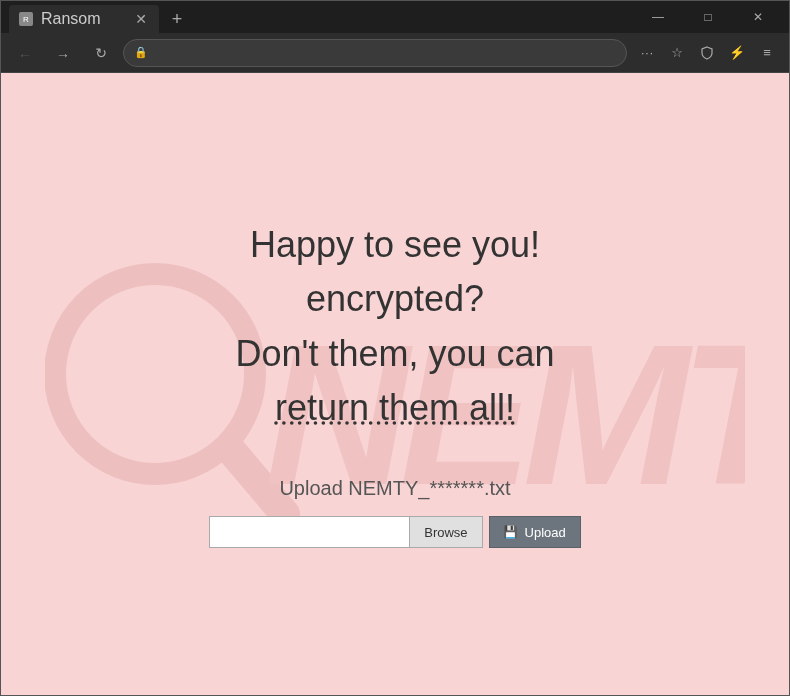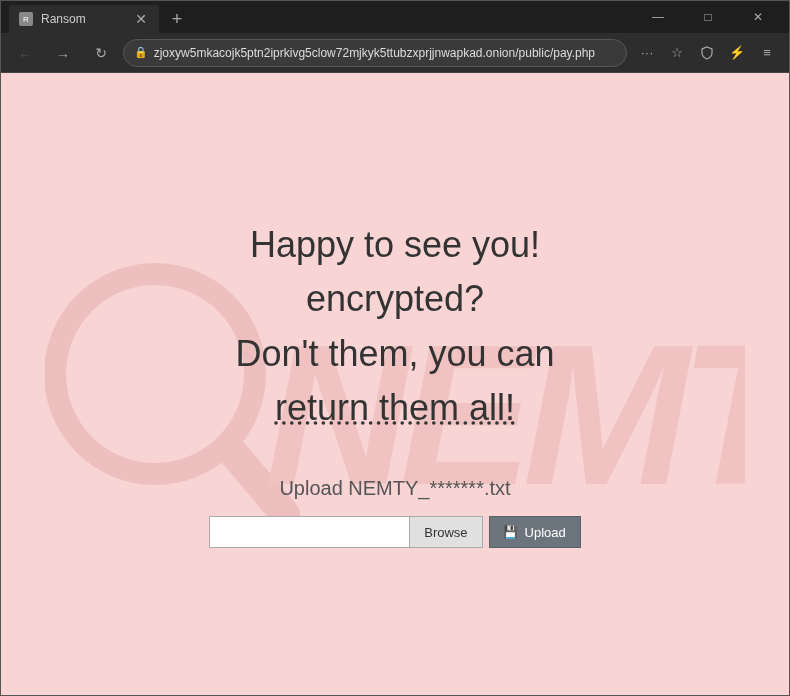--- a/index.html
+++ b/index.html
@@ -46,21 +46,21 @@
       width: 14px;
       height: 14px;
       background: #888;
       border-radius: 2px;
       font-size: 8px;
       display: flex;
       align-items: center;
       justify-content: center;
       color: #fff;
     }
-    .tab-title { flex: 1; font-size: 12px; }
+    .tab-title { flex: 1; font-size: 16px; }
     .tab-close {
       font-size: 14px;
       color: #aaa;
       cursor: pointer;
       padding: 0 2px;
     }
     .new-tab-btn {
       width: 28px;
       height: 28px;
       display: flex;
@@ -276,21 +276,20 @@
       <div class="win-btn close">✕</div>
     </div>
   </div>
 
   <div class="nav-bar">
     <div class="nav-btn disabled">←</div>
     <div class="nav-btn">→</div>
     <div class="nav-btn">↻</div>
     <div class="address-bar">
       <span class="lock-icon">🔒</span>
-      <span class="address-text">zjoxyw5mkacojk5ptn2iprkivg5clow72mjkyk5ttubzxprjjnwapkad.onion/public/pay.php</span>
     </div>
     <div class="nav-right-btns">
       <div class="nav-right-btn">···</div>
       <div class="nav-right-btn">☆</div>
       <div class="nav-right-btn">
         <svg width="14" height="14" viewBox="0 0 14 14" fill="none">
           <path d="M7 1L12 3v4c0 3-2.5 5-5 6C4.5 12 2 10 2 7V3L7 1z" stroke="#aaa" stroke-width="1.2" fill="none"></path>
         </svg>
       </div>
       <div class="nav-right-btn">⚡</div>

